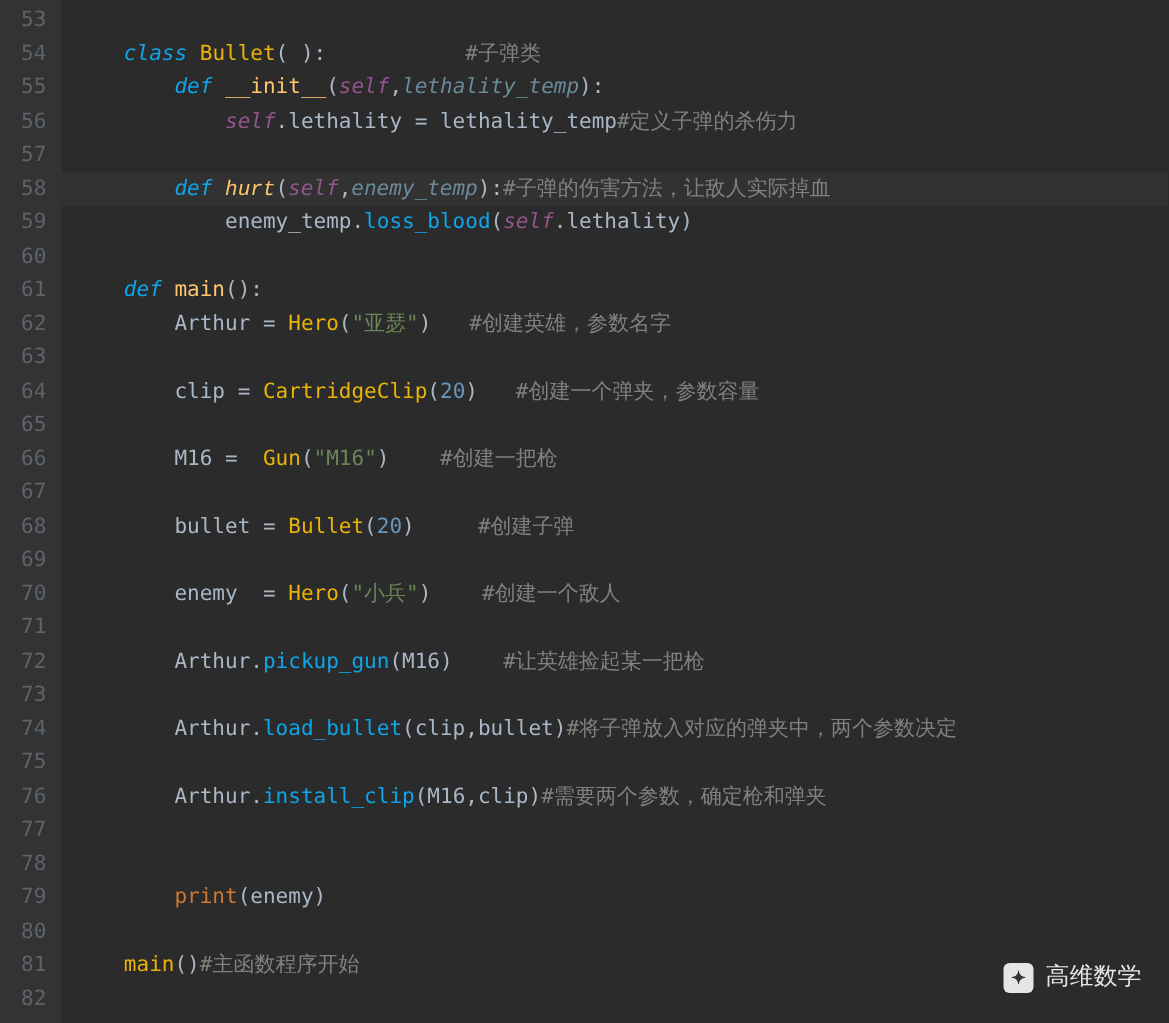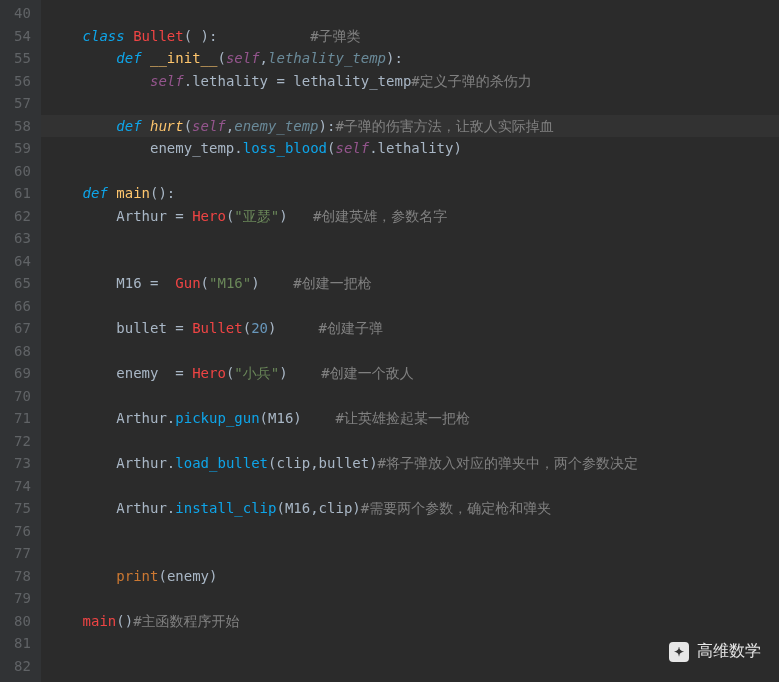--- a/index.html
+++ b/index.html
@@ -33,21 +33,21 @@
   position: relative;
 }
 .line {
   height: 22.5px;
   padding-left: 8px;
   white-space: pre;
 }
 .line.hl { background: #323232; }
 .kw { color: #0ea5e9; font-style: italic; }
 .kw2 { color: #cc7832; }
-.cls { color: #ef4444; }
+.cls { color: #eab308; }
 .fn { color: #ffc66d; }
 .fnit { color: #ffc66d; font-style: italic; font-family: Liberation Mono, monospace; }
 .self { color: #94558d; font-style: italic; }
 .param { color: #6a8a99; font-style: italic; }
 .str { color: #6a8759; }
 .num { color: #6897bb; }
 .cmt { color: #808080; }
 .call { color: #0ea5e9; }
 .watermark {
   position: absolute;
@@ -71,21 +71,21 @@
   color: #333;
   font-size: 12px;
   font-weight: bold;
 }
 </style>
 </head>
 <body>
 
 <div class="editor">
   <div class="gutter">
-      <div>40</div>
+      <div>53</div>
       <div>54</div>
       <div>55</div>
       <div>56</div>
       <div>57</div>
       <div>58</div>
       <div>59</div>
       <div>60</div>
       <div>61</div>
       <div>62</div>
       <div>63</div>
@@ -114,20 +114,21 @@
     <div class="line">    <span class="kw">class </span><span class="cls">Bullet</span><span>( ):</span><span class="cmt">           #子弹类</span></div>
     <div class="line">        <span class="kw">def </span><span class="fn">__init__</span><span>(</span><span class="self">self</span><span>,</span><span class="param">lethality_temp</span><span>):</span></div>
     <div class="line">            <span class="self">self</span><span>.lethality = lethality_temp</span><span class="cmt">#定义子弹的杀伤力</span></div>
     <div class="line"></div>
     <div class="line hl">        <span class="kw">def </span><span class="fnit">hurt</span><span>(</span><span class="self">self</span><span>,</span><span class="param">enemy_temp</span><span>):</span><span class="cmt">#子弹的伤害方法，让敌人实际掉血</span></div>
     <div class="line">            <span>enemy_temp.</span><span class="call">loss_blood</span><span>(</span><span class="self">self</span><span>.lethality)</span></div>
     <div class="line"></div>
     <div class="line">    <span class="kw">def </span><span class="fn">main</span><span>():</span></div>
     <div class="line">        <span>Arthur = </span><span class="cls">Hero</span><span>(</span><span class="str">"亚瑟"</span><span>)   </span><span class="cmt">#创建英雄，参数名字</span></div>
     <div class="line"></div>
+    <div class="line">        <span>clip = </span><span class="cls">CartridgeClip</span><span>(</span><span class="num">20</span><span>)   </span><span class="cmt">#创建一个弹夹，参数容量</span></div>
     <div class="line"></div>
     <div class="line">        <span>M16 =  </span><span class="cls">Gun</span><span>(</span><span class="str">"M16"</span><span>)    </span><span class="cmt">#创建一把枪</span></div>
     <div class="line"></div>
     <div class="line">        <span>bullet = </span><span class="cls">Bullet</span><span>(</span><span class="num">20</span><span>)     </span><span class="cmt">#创建子弹</span></div>
     <div class="line"></div>
     <div class="line">        <span>enemy  = </span><span class="cls">Hero</span><span>(</span><span class="str">"小兵"</span><span>)    </span><span class="cmt">#创建一个敌人</span></div>
     <div class="line"></div>
     <div class="line">        <span>Arthur.</span><span class="call">pickup_gun</span><span>(M16)    </span><span class="cmt">#让英雄捡起某一把枪</span></div>
     <div class="line"></div>
     <div class="line">        <span>Arthur.</span><span class="call">load_bullet</span><span>(clip,bullet)</span><span class="cmt">#将子弹放入对应的弹夹中，两个参数决定</span></div>

